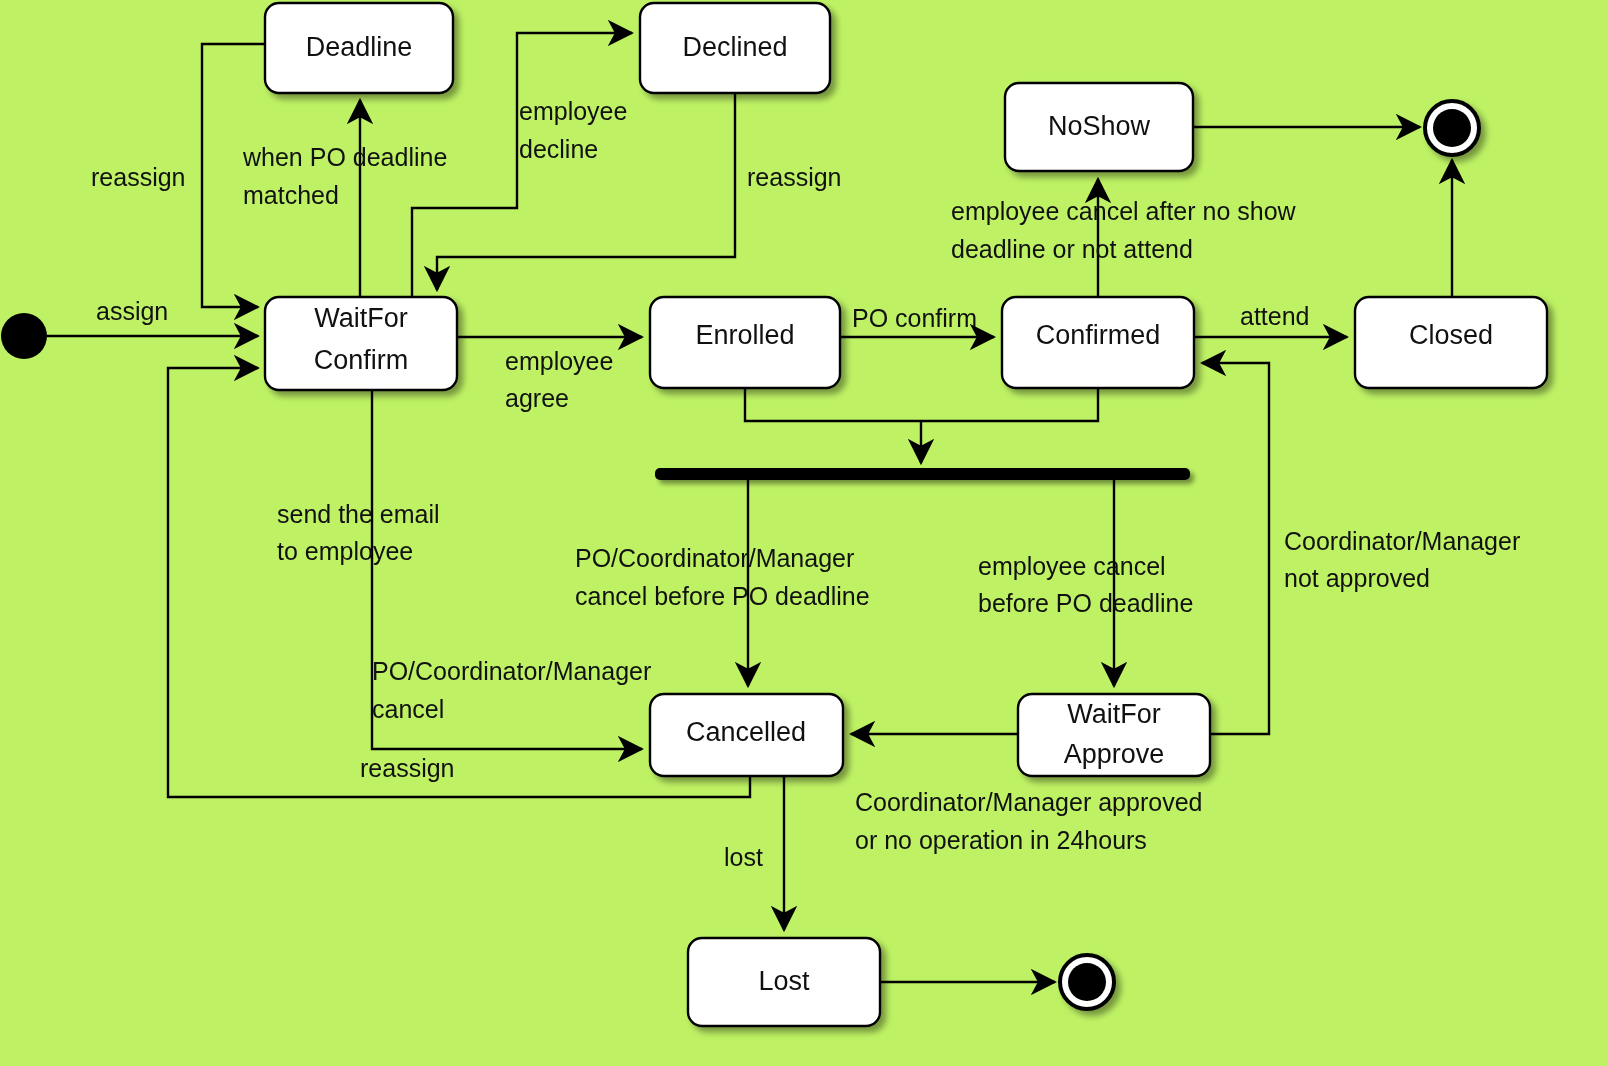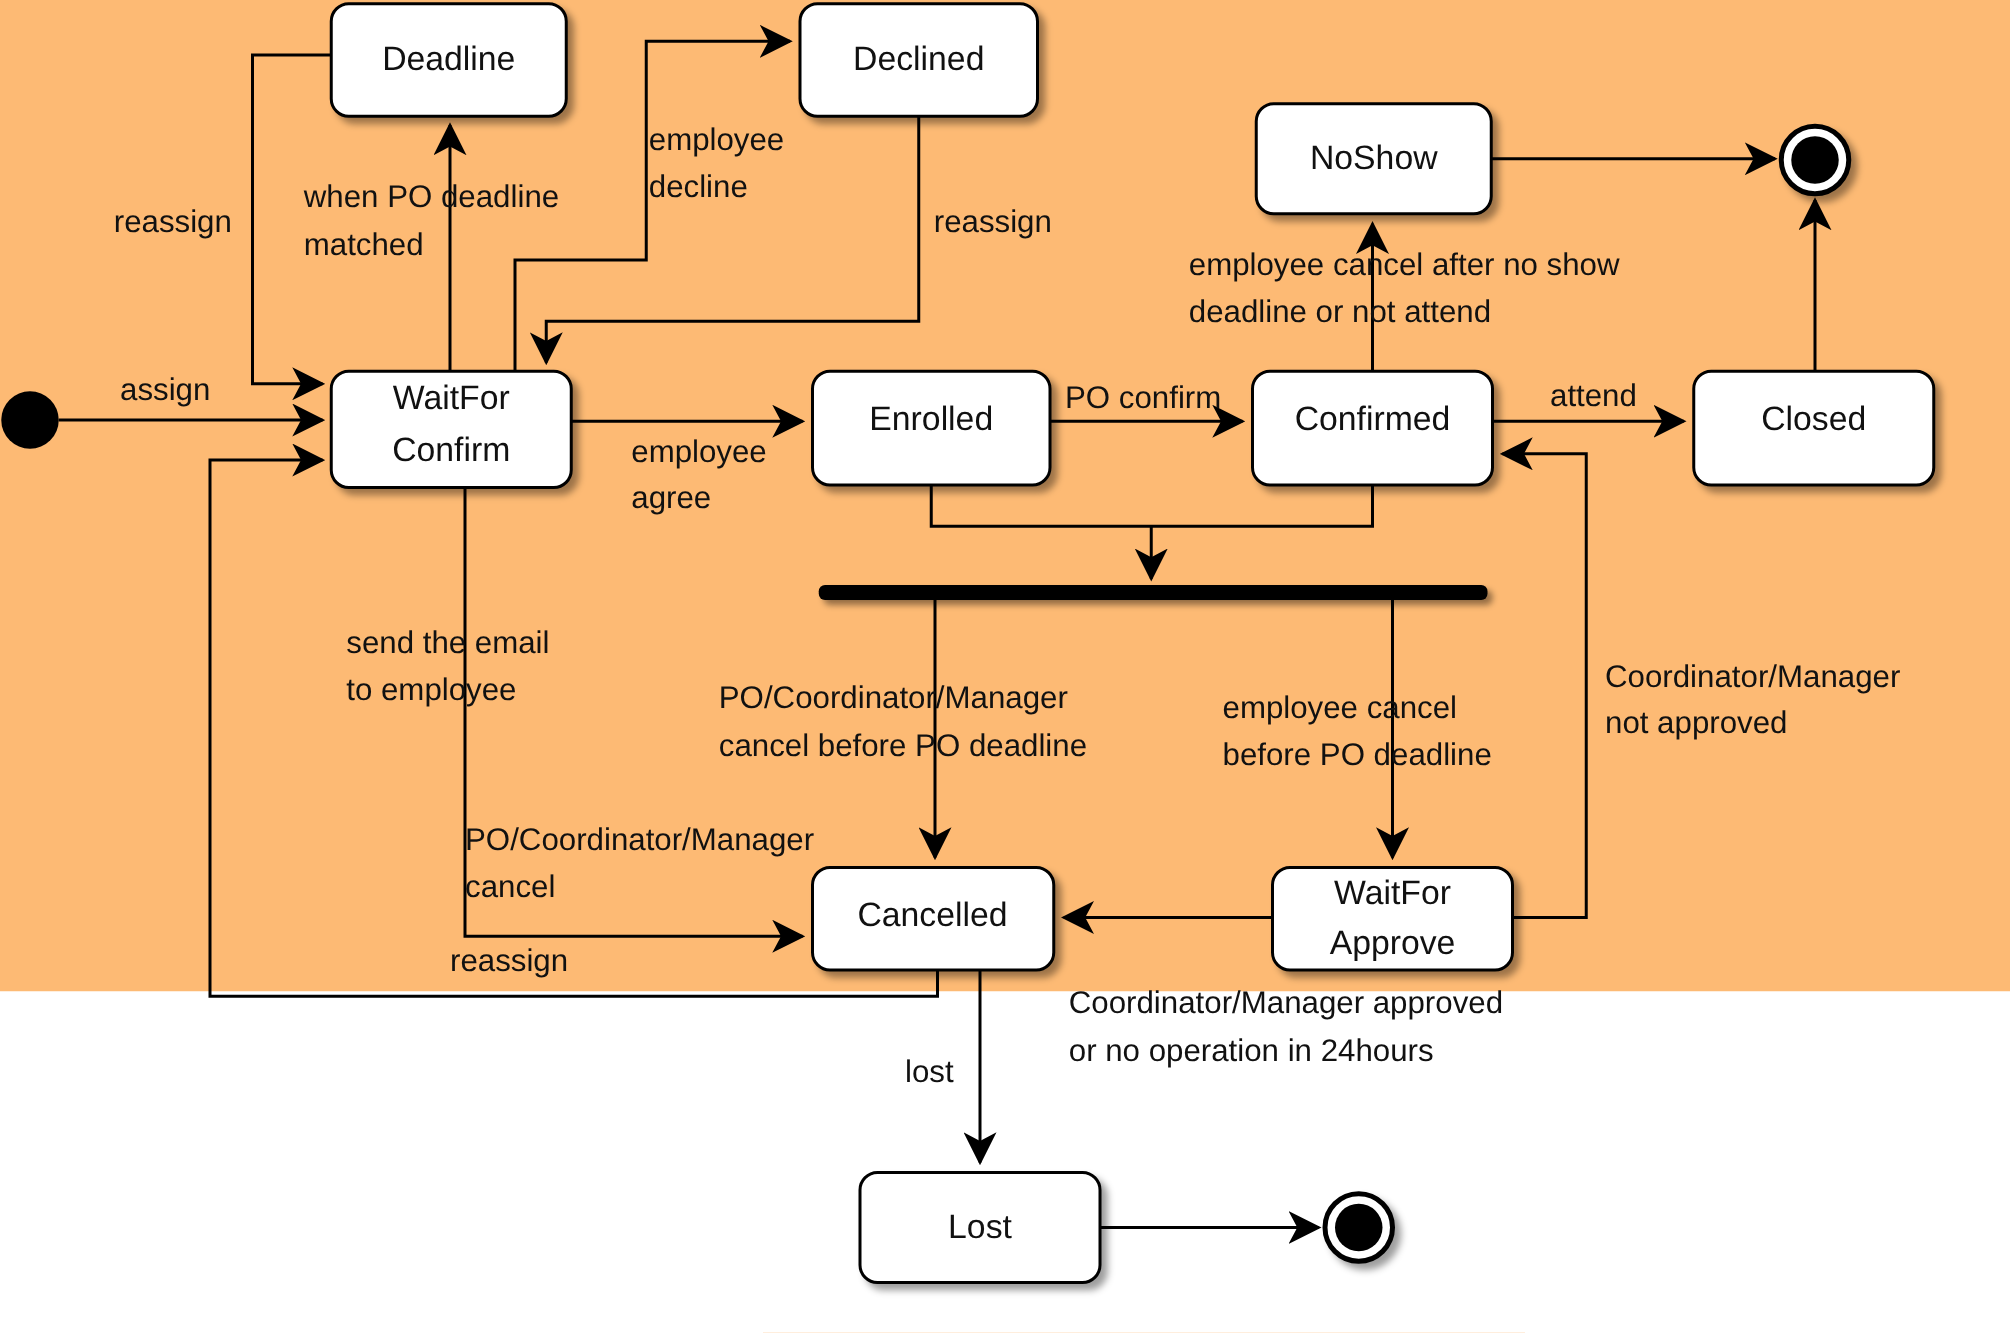--- a/index.html
+++ b/index.html
@@ -1,19 +1,19 @@
 <!DOCTYPE html>
 <html><head>
 <meta charset="utf-8">
 <title>State Machine Diagram</title>
 <style>
   html,body{margin:0;padding:0;background:#fff;}
   body{width:1608px;height:1066px;overflow:hidden;
        font-family:"Liberation Sans",sans-serif;}
-  #stage{position:relative;width:1608px;height:793px;background:#fdba74;}
+  #stage{position:relative;width:1608px;height:1066px;background:#bef264;}
   svg#diagram{position:absolute;left:0;top:0;width:1608px;height:1066px;}
   .state-label{font-family:"Liberation Sans",sans-serif;font-size:27px;fill:#111;
                text-anchor:middle;dominant-baseline:middle;}
   .edge-label{font-family:"Liberation Sans",sans-serif;font-size:25px;fill:#111;
               text-anchor:start;dominant-baseline:middle;}
   .box-rect{fill:#ffffff;stroke:#000000;stroke-width:2.4;}
   .flow{fill:none;stroke:#000000;stroke-width:2.4;stroke-linecap:butt;stroke-linejoin:miter;}
   .forkbar{fill:#000000;}
   .nodefill{fill:#000000;}
   .ring{fill:#ffffff;stroke:#000000;stroke-width:4;}

